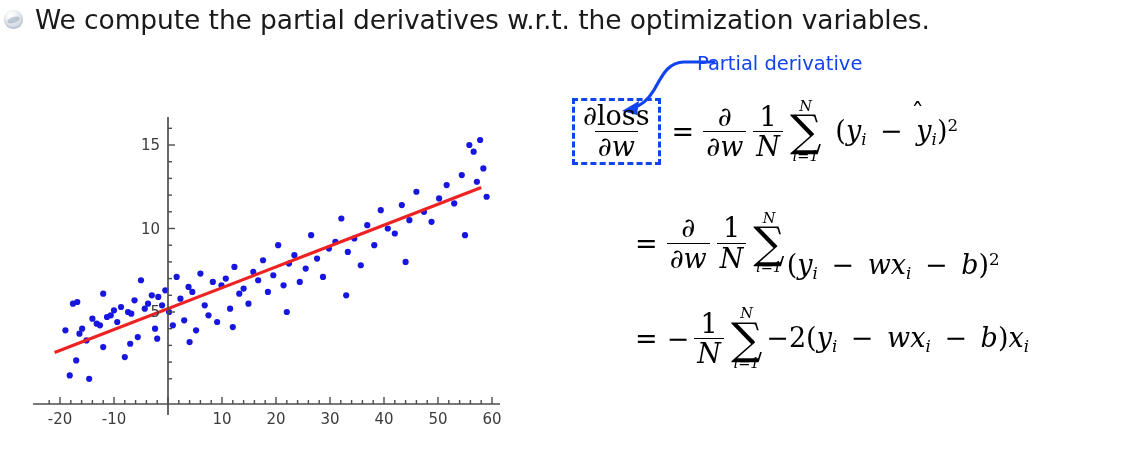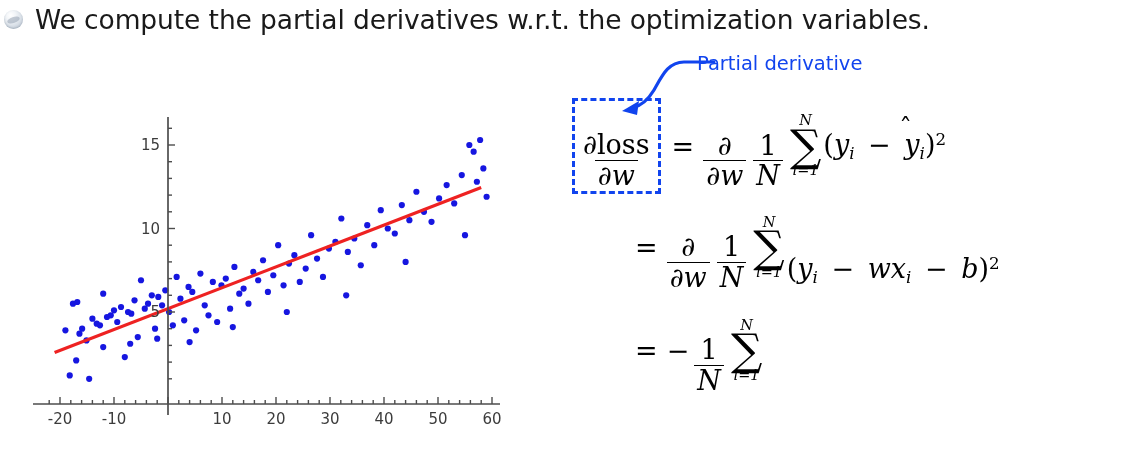--- a/index.html
+++ b/index.html
@@ -92,21 +92,20 @@
     padding: 1px 5px 2px 5px;
     margin-right: 4px;
   }
 
   .frac {
     display: inline-flex;
     flex-direction: column;
     align-items: center;
     vertical-align: middle;
     line-height: 1.02;
-    margin-top: 29px;
   }
   .frac > .num { padding: 0 3px 1px 3px; }
   .frac > .den { padding: 1px 3px 0 3px; border-top: 1.6px solid #000; }
 
   .mi { font-style: italic; font-family: "DejaVu Serif", serif; }
   .mo { font-style: normal; }
   .mroman { font-style: normal; }
 
   .eqfont { font-size: 27px; }
   .sumblock {
@@ -367,21 +366,21 @@
       </span>
       <span class="frac" style="margin-left:7px;">
         <span class="num mroman">1</span>
         <span class="den mi">N</span>
       </span>
       <span class="sumblock" style="margin-left:7px;">
         <span class="lim">N</span>
         <span class="sig">∑</span>
         <span class="lim">i=1</span>
       </span>
-      <span style="margin-left:1px;">
+      <span style="margin-left:13px;">
         <span class="mo">(</span><span class="mi">y</span><span class="sub mi">i</span>
         <span class="mo" style="margin:0 5px;">−</span>
         <span class="hatwrap"><span class="hat">̂</span><span class="mi">y</span></span><span class="sub mi">i</span><span class="mo">)</span><span class="sup">2</span>
       </span>
     </div>
 
     <div class="eqline eqfont" id="eq2">
       <span class="eqsign mo">=</span>
       <span class="frac">
         <span class="num mi">∂</span>
@@ -410,16 +409,23 @@
       <span class="mo" style="margin-right:5px;">−</span>
       <span class="frac">
         <span class="num mroman">1</span>
         <span class="den mi">N</span>
       </span>
       <span class="sumblock" style="margin-left:7px;">
         <span class="lim">N</span>
         <span class="sig">∑</span>
         <span class="lim">i=1</span>
       </span>
+      <span style="margin-left:3px;">
+        <span class="mo">−2(</span><span class="mi">y</span><span class="sub mi">i</span>
+        <span class="mo" style="margin:0 5px;">−</span>
+        <span class="mi">wx</span><span class="sub mi">i</span>
+        <span class="mo" style="margin:0 5px;">−</span>
+        <span class="mi">b</span><span class="mo">)</span><span class="mi">x</span><span class="sub mi">i</span>
+      </span>
     </div>
 
   </div>
 </div>
 
 </body></html>

